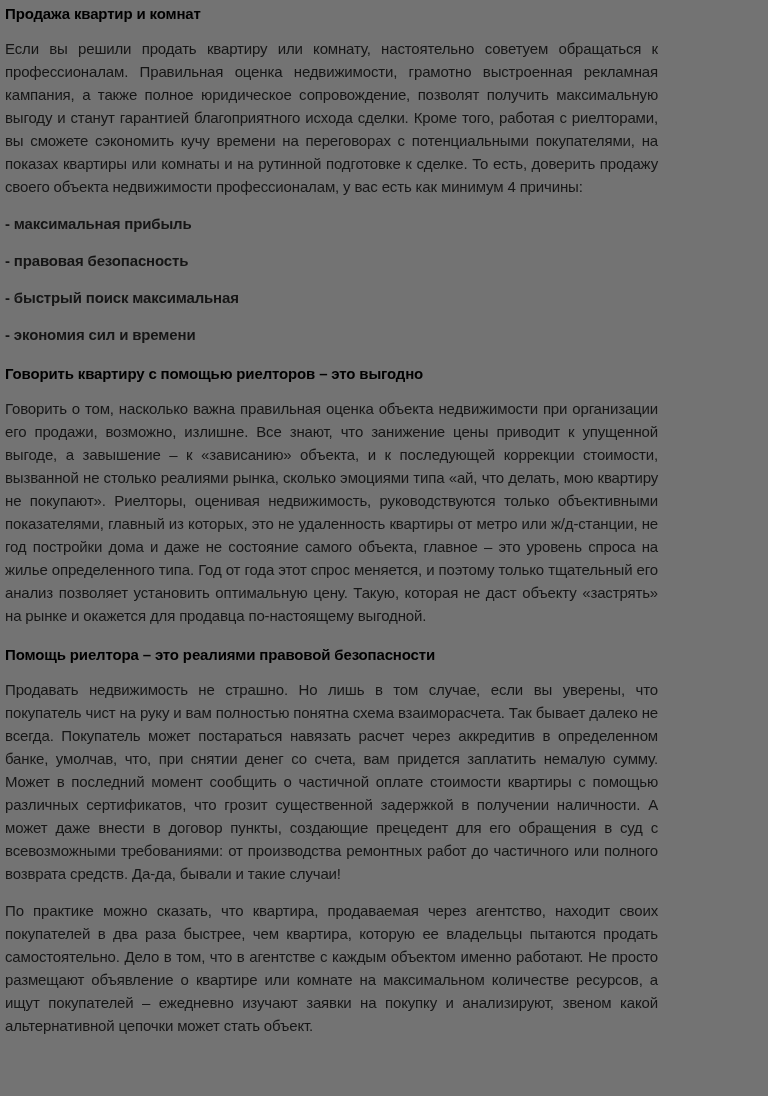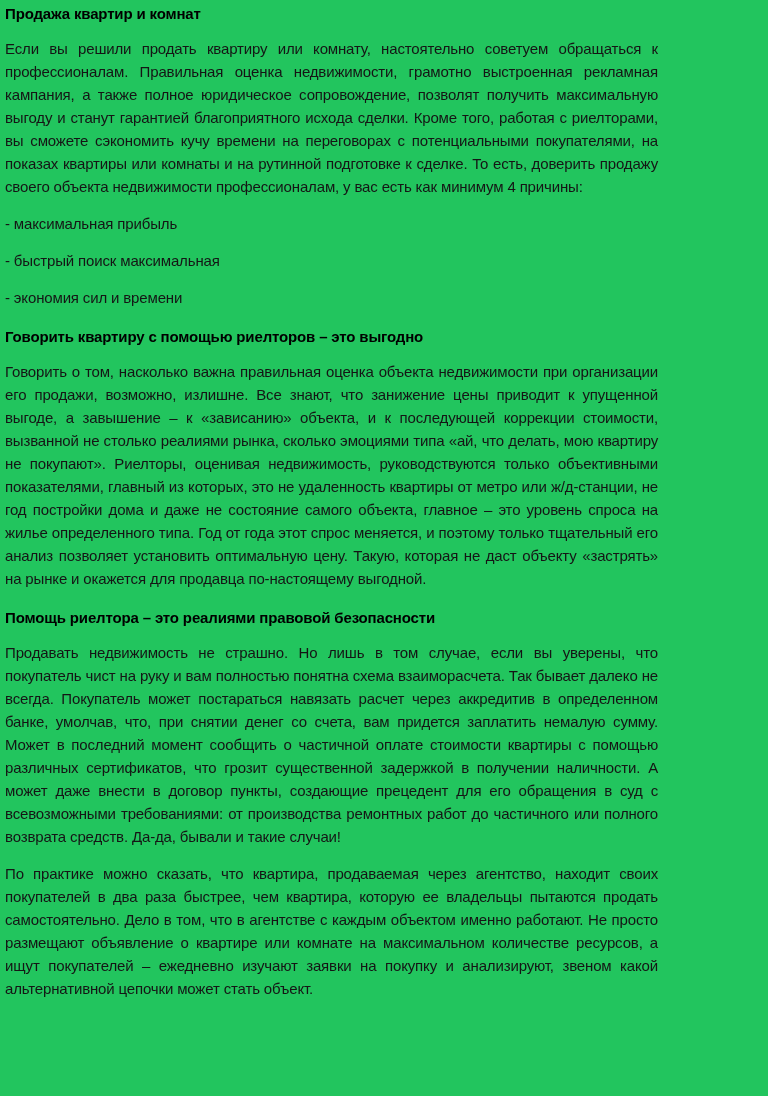--- a/index.html
+++ b/index.html
@@ -11,49 +11,51 @@
   }
   .doc {
     width: 768px;
     height: 1096px;
     padding: 2px 110px 0 5px;
     font-family: "Liberation Sans", "DejaVu Sans", sans-serif;
     font-size: 15px;
     line-height: 23px;
     letter-spacing: -0.15px;
     color: #151515;
-    background: #22c55e;
+    background: #737373;
   }
   .heading {
     font-size: 15px;
     font-weight: 700;
     line-height: 23px;
     color: #000000;
     margin: 16px 0 12px 0;
   }
   .heading:first-child { margin-top: 0; }
   .para {
     text-align: justify;
     margin: 8px 0 14px 0;
   }
   .list-item {
     text-align: left;
     margin: 0 0 14px 0;
+    font-weight: bold;
   }
 </style>
 </head>
 <body>
 
 <div class="doc">
 
   <div class="heading">Продажа квартир и комнат</div>
 
   <p class="para">Если вы решили продать квартиру или комнату, настоятельно советуем обращаться к профессионалам. Правильная оценка недвижимости, грамотно выстроенная рекламная кампания, а также полное юридическое сопровождение,  позволят получить максимальную выгоду и станут гарантией благоприятного исхода сделки.  Кроме того, работая с риелторами, вы сможете сэкономить кучу времени на переговорах с потенциальными покупателями, на показах квартиры или комнаты и на рутинной подготовке к сделке. То есть, доверить продажу своего объекта недвижимости профессионалам, у вас есть как минимум 4 причины:</p>
 
   <p class="list-item">-  максимальная прибыль</p>
+  <p class="list-item">-  правовая безопасность</p>
   <p class="list-item">- быстрый поиск максимальная</p>
   <p class="list-item">- экономия сил и времени</p>
 
   <div class="heading">Говорить квартиру с помощью риелторов – это выгодно</div>
   <p class="para">Говорить о том, насколько важна правильная оценка объекта недвижимости при организации его продажи, возможно, излишне. Все знают, что занижение цены приводит к упущенной выгоде, а завышение – к «зависанию» объекта, и к последующей коррекции стоимости, вызванной не столько реалиями рынка, сколько эмоциями типа «ай, что делать, мою квартиру не покупают». Риелторы, оценивая недвижимость, руководствуются только объективными показателями, главный из которых, это не удаленность квартиры от метро или ж/д-станции, не год постройки дома и даже не состояние самого объекта, главное – это уровень спроса на жилье определенного типа. Год от года этот спрос меняется, и поэтому только тщательный его анализ  позволяет установить оптимальную цену. Такую, которая не даст объекту «застрять» на рынке и окажется для продавца по-настоящему выгодной.</p>
 
   <div class="heading">Помощь риелтора – это реалиями правовой безопасности</div>
   <p class="para">Продавать недвижимость не страшно. Но лишь в том случае, если вы уверены, что покупатель чист на руку и вам полностью понятна схема взаиморасчета. Так бывает далеко не всегда. Покупатель может постараться навязать расчет через аккредитив в определенном банке, умолчав, что, при снятии денег со счета, вам придется заплатить немалую сумму.  Может в последний момент сообщить о частичной оплате стоимости квартиры с помощью различных сертификатов, что грозит существенной задержкой в получении наличности. А может даже внести в договор пункты, создающие прецедент для его обращения в суд с всевозможными  требованиями: от производства ремонтных работ до частичного или полного возврата средств.  Да-да, бывали и такие случаи!</p>
 
   <p class="para">По практике можно сказать, что квартира, продаваемая через агентство, находит своих покупателей в два раза быстрее, чем квартира, которую ее владельцы пытаются продать самостоятельно. Дело в том, что в агентстве с каждым объектом именно работают. Не просто размещают объявление о квартире или комнате на максимальном количестве ресурсов, а ищут покупателей – ежедневно изучают заявки на покупку и анализируют, звеном какой альтернативной цепочки может стать объект.</p>

